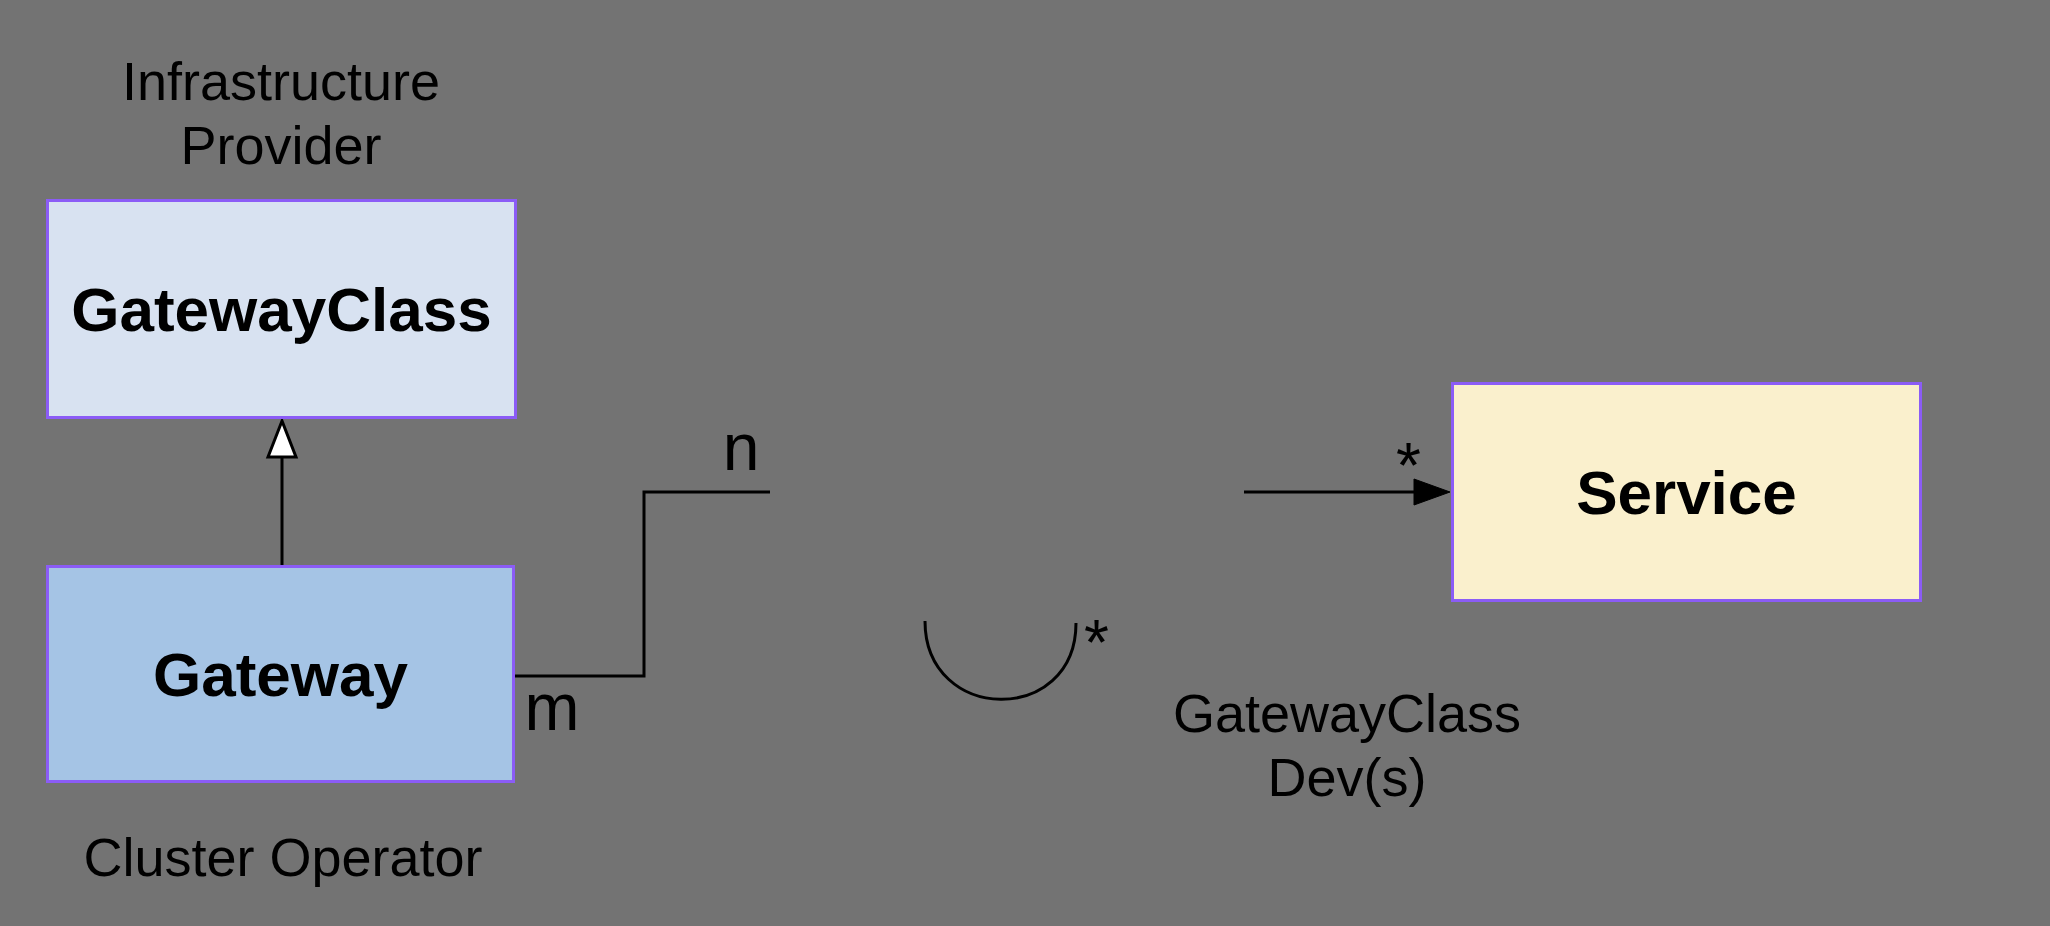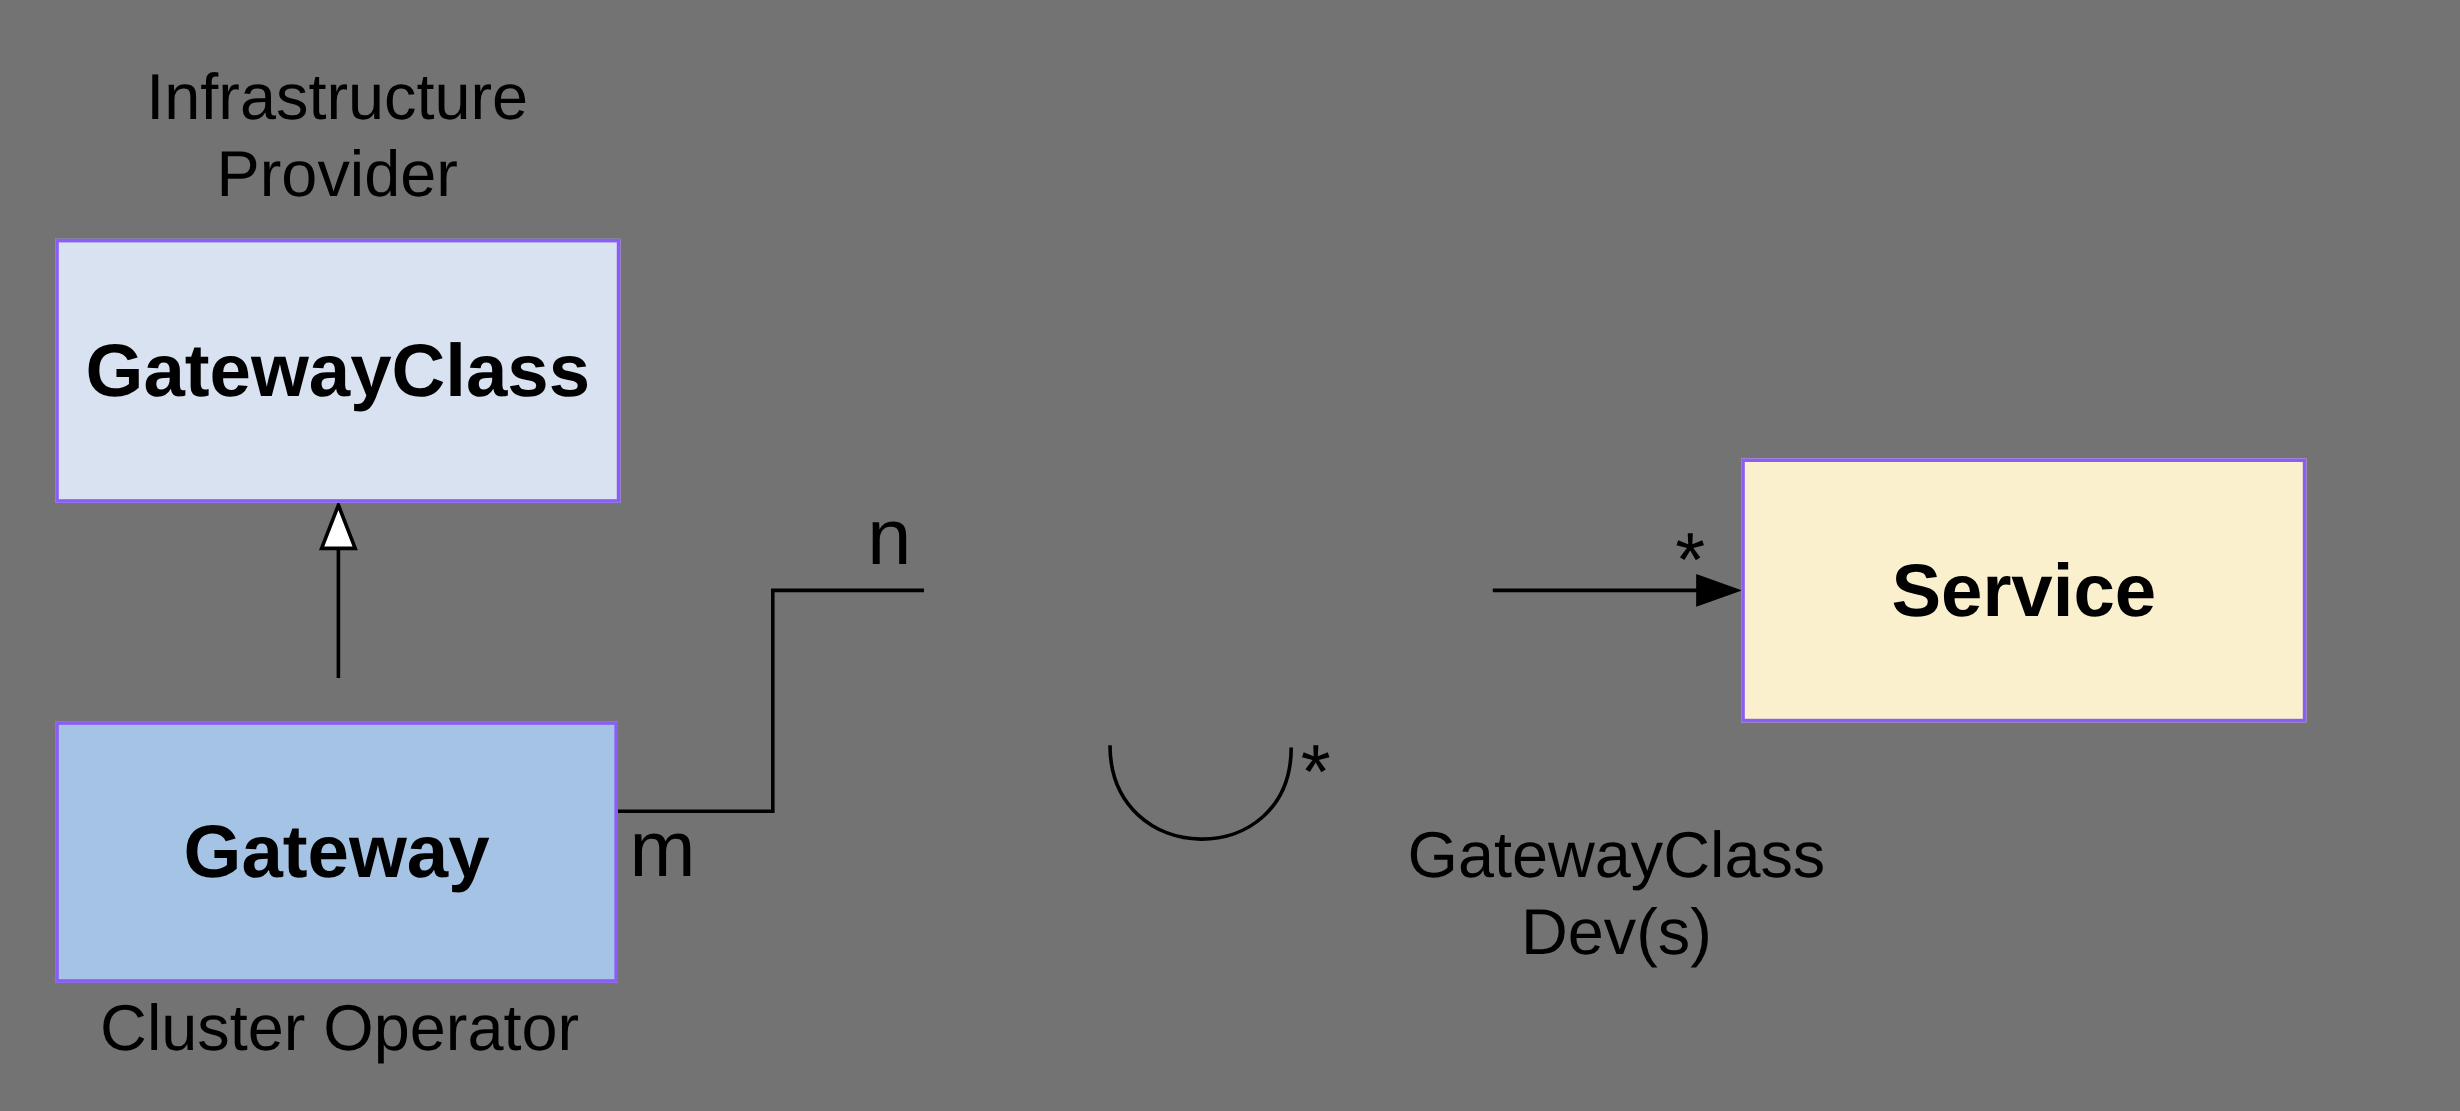--- a/index.html
+++ b/index.html
@@ -22,21 +22,21 @@
     box-sizing: border-box;
     border: 3px solid #8b5cf6;
     display: flex;
     align-items: center;
     justify-content: center;
     font-weight: bold;
     font-size: 62px;
     letter-spacing: 0px;
   }
   #node-gatewayclass { left: 46px;   top: 199px; width: 471px; height: 220px; background: #d8e2f1; }
-  #node-gateway      { left: 46px;   top: 565px; width: 469px; height: 218px; background: #a5c4e5; margin-top: 36px; }
+  #node-gateway      { left: 46px;   top: 565px; width: 469px; height: 218px; background: #a5c4e5; }
   #node-route        { left: 772px;  top: 382px; width: 470px; height: 220px; background: #dbe8d4; }
   #node-service      { left: 1451px; top: 382px; width: 471px; height: 220px; background: #faf0cd; text-align: center; }
 
   .persona {
     position: absolute;
     font-size: 54px;
     line-height: 1.18;
     text-align: center;
     white-space: pre-line;
   }

